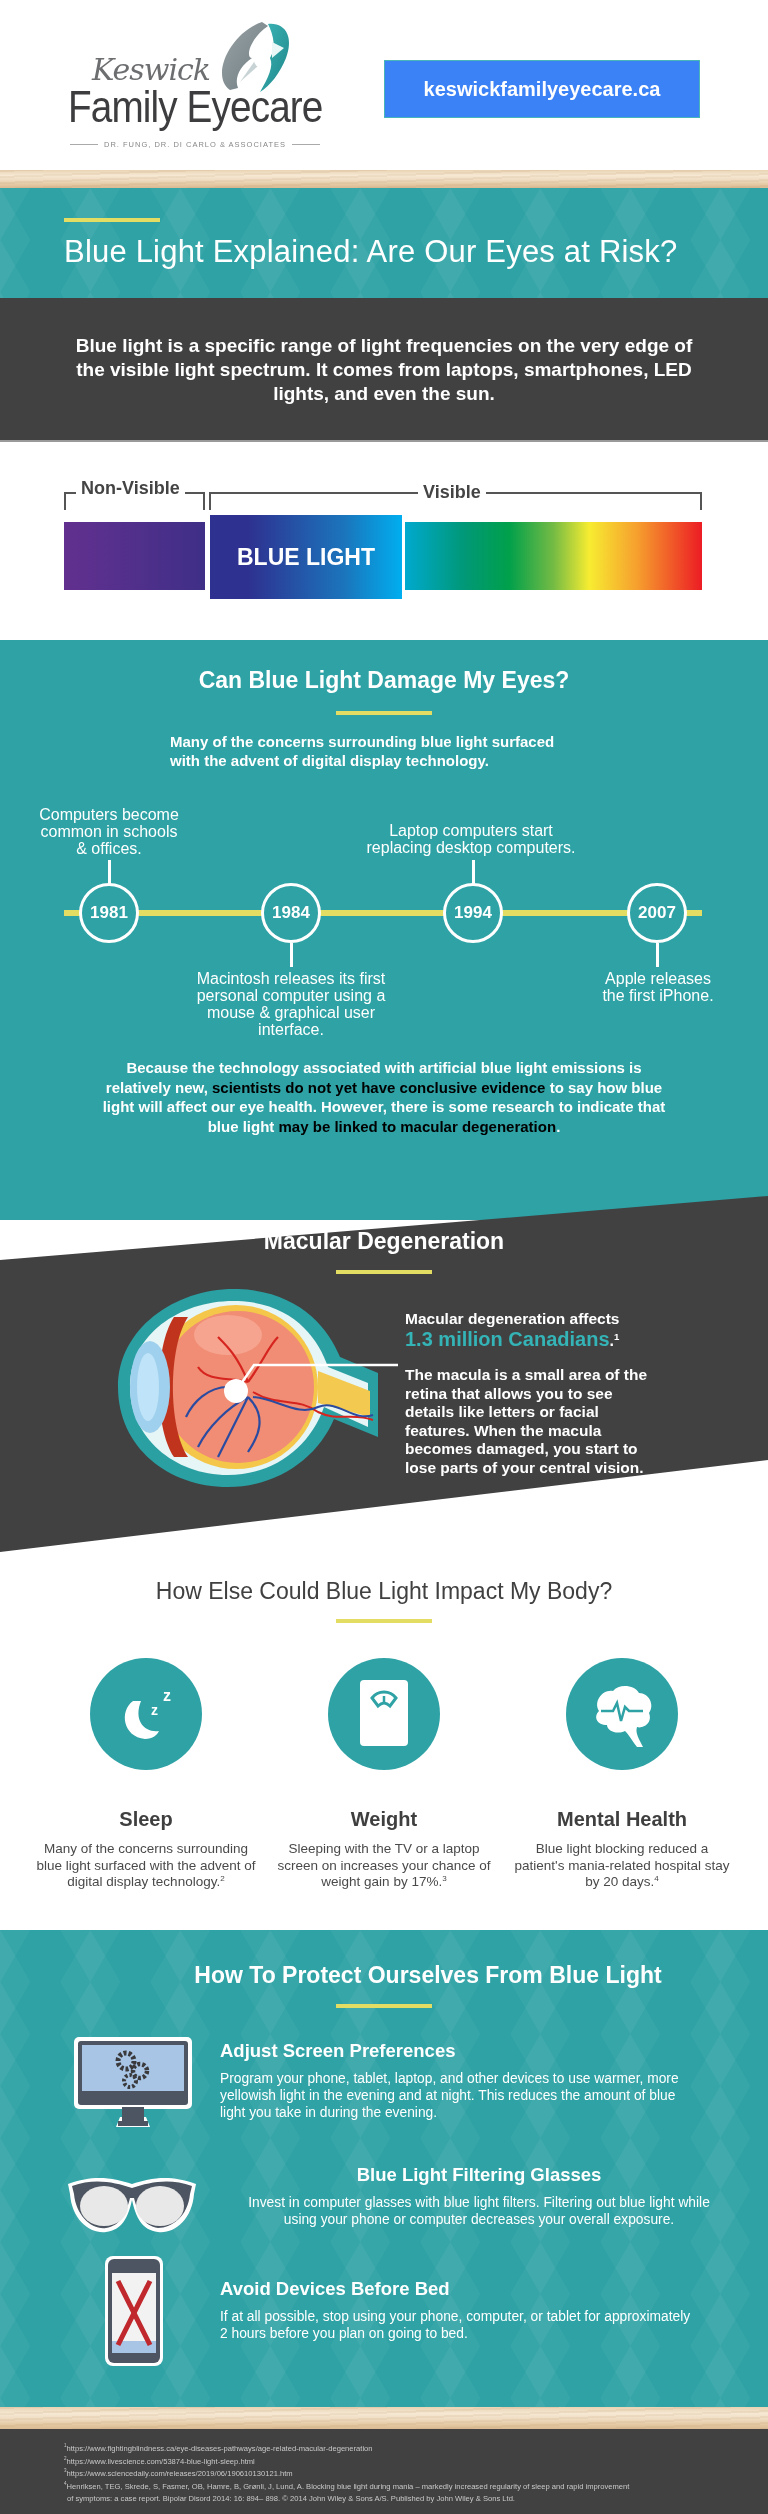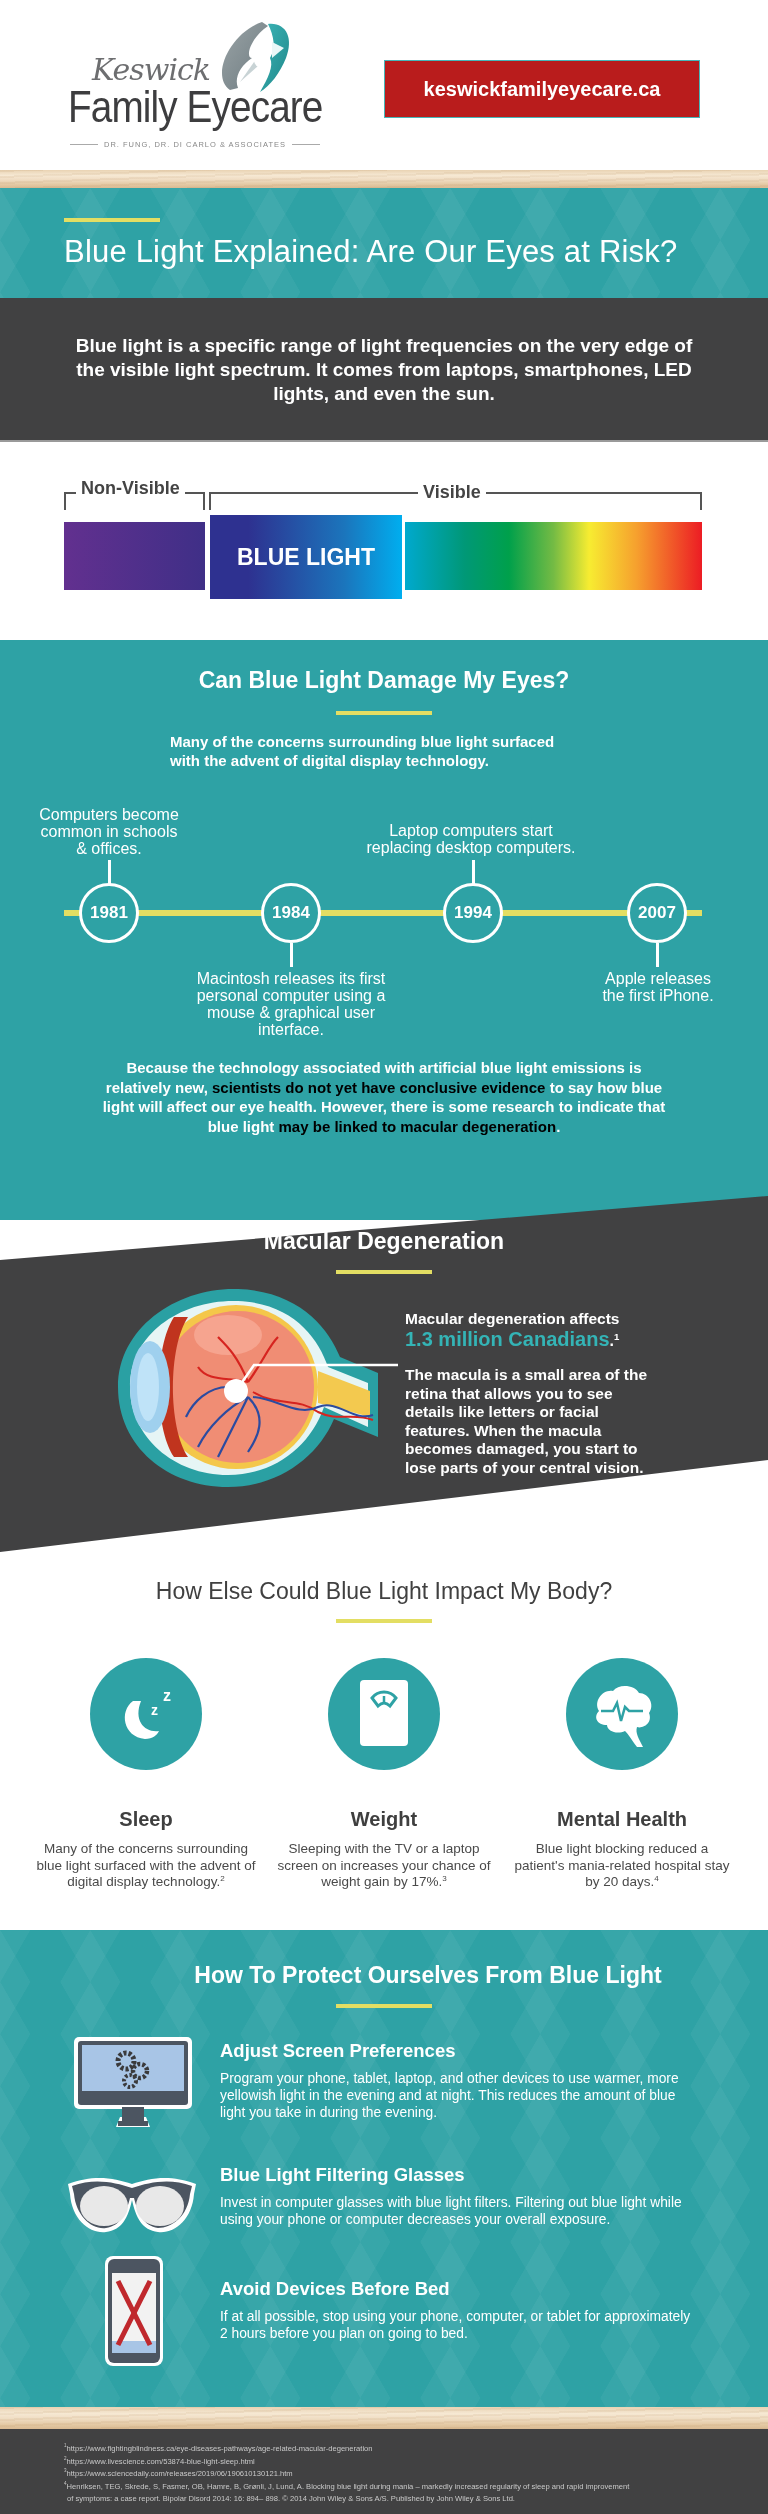--- a/index.html
+++ b/index.html
@@ -24,21 +24,21 @@
     background: repeating-linear-gradient(178deg, rgba(180,140,95,0.12) 0 2px, transparent 2px 6px);
   }
 
   
   #header { left: 0; top: 0; width: 768px; height: 170px; background: #fff; }
   .logo-script { left: 92px; top: 52px; font-family: "DejaVu Serif", serif; font-style: italic; font-size: 30px; color: #6d6e70; letter-spacing: -1px; }
   .logo-main { left: 68px; top: 82px; font-family: "Liberation Sans Narrow", "Liberation Sans", sans-serif; font-size: 44px; color: #3d3d3f; transform: scaleX(0.88); transform-origin: left top; letter-spacing: -1px; white-space: nowrap; }
   .logo-sub { left: 70px; top: 140px; width: 250px; font-size: 7.5px; color: #888; letter-spacing: 1px; text-align: center; white-space: nowrap; display: flex; align-items: center; gap: 6px; }
   .logo-sub::before, .logo-sub::after { content: ""; flex: 1; height: 1px; background: #aaa; }
   .logo-mark { left: 190px; top: 18px; width: 120px; height: 80px; }
-  .url-button { left: 384px; top: 60px; width: 316px; height: 58px; background: #b91c1c; color: #fff; font-weight: bold; font-size: 20px; display: flex; align-items: center; justify-content: center; border: 1px solid #46b6b8; }
+  .url-button { left: 384px; top: 60px; width: 316px; height: 58px; background: #3b82f6; color: #fff; font-weight: bold; font-size: 20px; display: flex; align-items: center; justify-content: center; border: 1px solid #46b6b8; }
 
   #wood-top { left: 0; top: 170px; width: 768px; height: 18px; }
 
   
   #sec-title { left: 0; top: 188px; width: 768px; height: 110px; }
   .yellow-bar { height: 4px; background: #e3de63; }
   .title-bar-1 { left: 64px; top: 218px; width: 96px; }
   .main-title { left: 64px; top: 234px; font-size: 31px; color: #fff; font-weight: normal; letter-spacing: 0.2px; white-space: nowrap; }
 
   #sec-intro { left: 0; top: 298px; width: 768px; height: 142px; }
@@ -243,21 +243,21 @@
   <div class="tip-title">Adjust Screen Preferences</div>
   <div class="tip-desc">Program your phone, tablet, laptop, and other devices to use warmer, more yellowish light in the evening and at night. This reduces the amount of blue light you take in during the evening.</div>
 </div>
 
 <svg class="abs" style="left:64px; top:2170px;" width="136" height="66" viewBox="0 0 136 66">
   <path d="M4 14 C 30 4, 50 8, 68 14 C 86 8, 106 4, 132 14 L 130 24 C 128 50, 110 64, 94 62 C 78 60, 72 48, 68 30 C 64 48, 58 60, 42 62 C 26 64, 8 50, 6 24 Z" fill="#fff"></path>
   <path d="M8 16 C 30 8, 50 12, 68 18 C 86 12, 106 8, 128 16 L 126 24 C 124 46, 108 58, 94 58 C 80 56, 74 44, 70 28 L 66 28 C 62 44, 56 56, 42 58 C 28 60, 12 46, 10 24 Z" fill="#4c5561"></path>
   <ellipse cx="40" cy="36" rx="24" ry="20" fill="#e8e8e8"></ellipse>
   <ellipse cx="96" cy="36" rx="24" ry="20" fill="#e8e8e8"></ellipse>
 </svg>
-<div class="abs" style="left:220px; top:2164px; width:490px;">
+<div class="abs" style="left:234px; top:2164px; width:490px;text-align:center;">
   <div class="tip-title">Blue Light Filtering Glasses</div>
   <div class="tip-desc">Invest in computer glasses with blue light filters. Filtering out blue light while using your phone or computer decreases your overall exposure.</div>
 </div>
 
 <svg class="abs" style="left:104px; top:2255px;" width="60" height="112" viewBox="0 0 60 112">
   <rect x="1" y="1" width="58" height="110" rx="8" fill="#fff"></rect>
   <rect x="4" y="4" width="52" height="104" rx="6" fill="#4c5561"></rect>
   <rect x="8" y="18" width="44" height="80" fill="#f2f2f2"></rect>
   <rect x="8" y="86" width="44" height="12" fill="#a8c5e6"></rect>
   <line x1="14" y1="26" x2="46" y2="90" stroke="#c0282d" stroke-width="5"></line>

